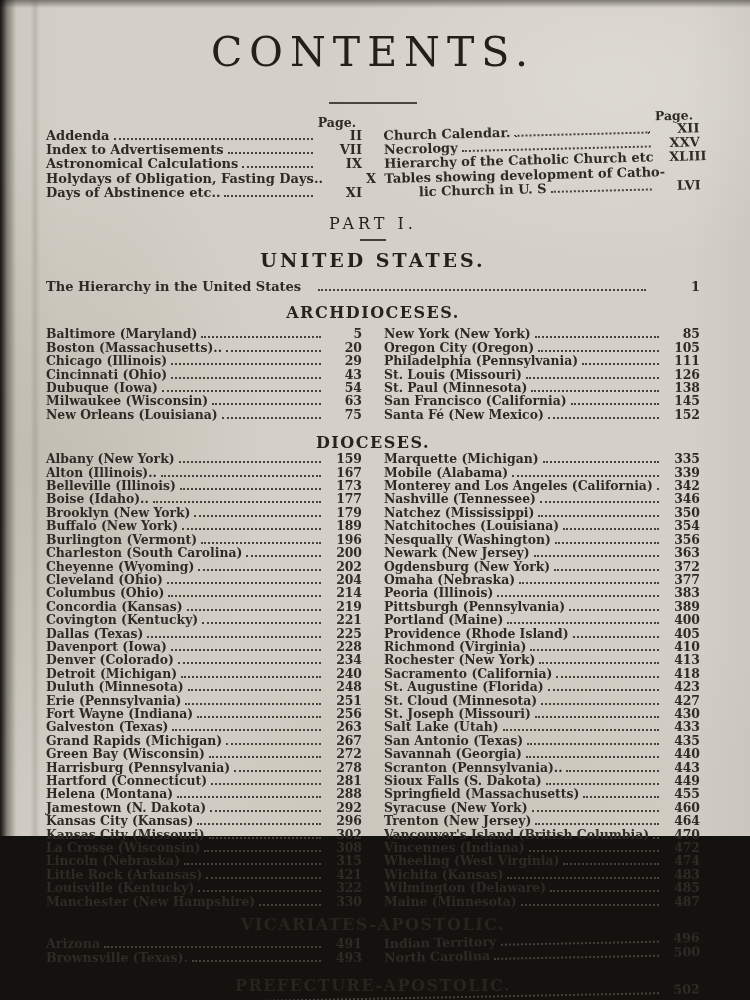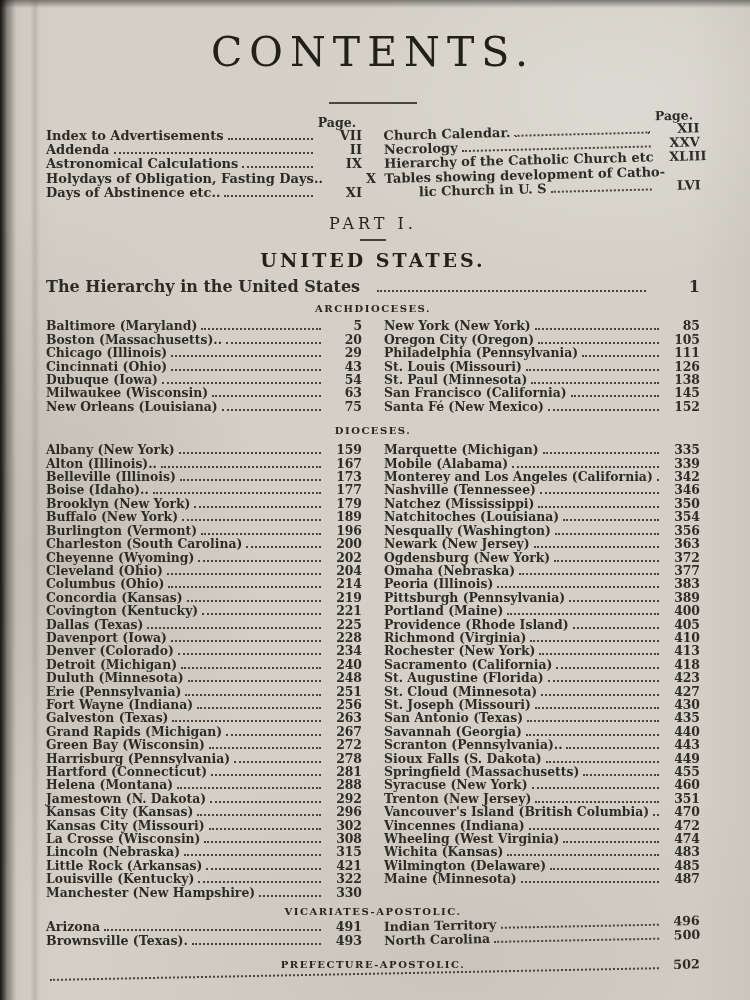--- a/index.html
+++ b/index.html
@@ -4,21 +4,21 @@
 <style>
   * { margin:0; padding:0; box-sizing:border-box; }
   html,body { width:750px; height:1000px; }
   body {
     background:#14120f;
     font-family:"DejaVu Serif","Liberation Serif",serif;
     overflow:hidden;
   }
   .scan-page {
     position:relative;
-    width:750px; height:1000px;
+    width:750px; height:836px;
     color:#2e2b26;
     background:
       radial-gradient(ellipse 420px 260px at 82% 10%, rgba(255,255,255,0.22), transparent 70%),
       radial-gradient(ellipse 300px 500px at 8% 55%, rgba(95,85,70,0.14), transparent 70%),
       radial-gradient(ellipse 500px 300px at 60% 96%, rgba(110,100,85,0.10), transparent 75%),
       linear-gradient(90deg,#9d978a 0px,#c4c0b6 6px,#cfcbc2 20px,#d4d0c7 60px,#d4d0c7 92%,#ccc8bf 100%),
       #d2cec5;
   }
   .edge-left {
     position:absolute; left:0; top:0; bottom:0; width:16px;
@@ -63,27 +63,27 @@
   .part-heading {
     text-align:center; font-size:16px; letter-spacing:4px; color:#25221c;
     margin-top:14px; font-weight:400;
   }
   .part-rule { width:26px; height:2px; background:#45413a; margin:6px auto 4px auto; }
   .country-heading {
     text-align:center; font-size:19px; letter-spacing:3px; font-weight:bold; color:#242119;
     margin-top:8px;
   }
   .hierarchy-row { margin-top:9px; }
-  .hierarchy-row .row { font-size:16px;gap:13px; }
+  .hierarchy-row .row { font-size:13px;gap:13px; }
 
   .section-heading {
-    text-align:center; font-size:10px; letter-spacing:1.5px; font-weight:bold; color:#27241d;
+    text-align:center; font-size:16px; letter-spacing:1.5px; font-weight:bold; color:#27241d;
   }
   .archdioceses-heading { margin-top:10px; margin-bottom:5px; }
-  .dioceses-heading { margin-top:12px; margin-bottom:7px; }
+  .dioceses-heading { margin-top:12px; }
   .vicariates-heading { margin-top:7px; margin-bottom:3px; }
   .prefecture-heading { margin-top:12px; }
 
   .vic-cols .row { font-size:12.6px; line-height:13.6px; }
   .prefecture-row .row { font-size:12.8px; }
 </style>
 </head>
 <body>
 
 <div class="scan-page">
@@ -95,29 +95,29 @@
 
     <div class="main-title">CONTENTS.</div>
     <div class="title-rule"></div>
 
     <div class="front-matter two-col">
       <div class="col">
         <div class="page-label">Page.</div>
         <div>
 
             <div class="row">
+              <span class="nm">Addenda</span>
+              <span class="dots"></span>
+              <span class="pg">II</span>
+            </div>
+
+            <div class="row">
               <span class="nm">Index to Advertisements</span>
               <span class="dots"></span>
               <span class="pg">VII</span>
-            </div>
-
-            <div class="row">
-              <span class="nm">Addenda</span>
-              <span class="dots"></span>
-              <span class="pg">II</span>
             </div>
 
             <div class="row">
               <span class="nm">Astronomical Calculations</span>
               <span class="dots"></span>
               <span class="pg">IX</span>
             </div>
 
             <div class="row">
               <span class="nm">Holydays of Obligation, Fasting Days..</span>
@@ -590,20 +590,25 @@
             <span class="dots"></span>
             <span class="pg">427</span>
           </div>
 
           <div class="row">
             <span class="nm">St. Joseph (Missouri)</span>
             <span class="dots"></span>
             <span class="pg">430</span>
           </div>
 
+          <div class="row">
+            <span class="nm">Salt Lake (Utah)</span>
+            <span class="dots"></span>
+            <span class="pg">433</span>
+          </div>
 
           <div class="row">
             <span class="nm">San Antonio (Texas)</span>
             <span class="dots"></span>
             <span class="pg">435</span>
           </div>
 
           <div class="row">
             <span class="nm">Savannah (Georgia)</span>
             <span class="dots"></span>
@@ -630,21 +635,21 @@
 
           <div class="row">
             <span class="nm">Syracuse (New York)</span>
             <span class="dots"></span>
             <span class="pg">460</span>
           </div>
 
           <div class="row">
             <span class="nm">Trenton (New Jersey)</span>
             <span class="dots"></span>
-            <span class="pg">351</span>
+            <span class="pg">464</span>
           </div>
 
           <div class="row">
             <span class="nm">Vancouver's Island (British Columbia)</span>
             <span class="dots"></span>
             <span class="pg">470</span>
           </div>
 
           <div class="row">
             <span class="nm">Vincennes (Indiana)</span>

